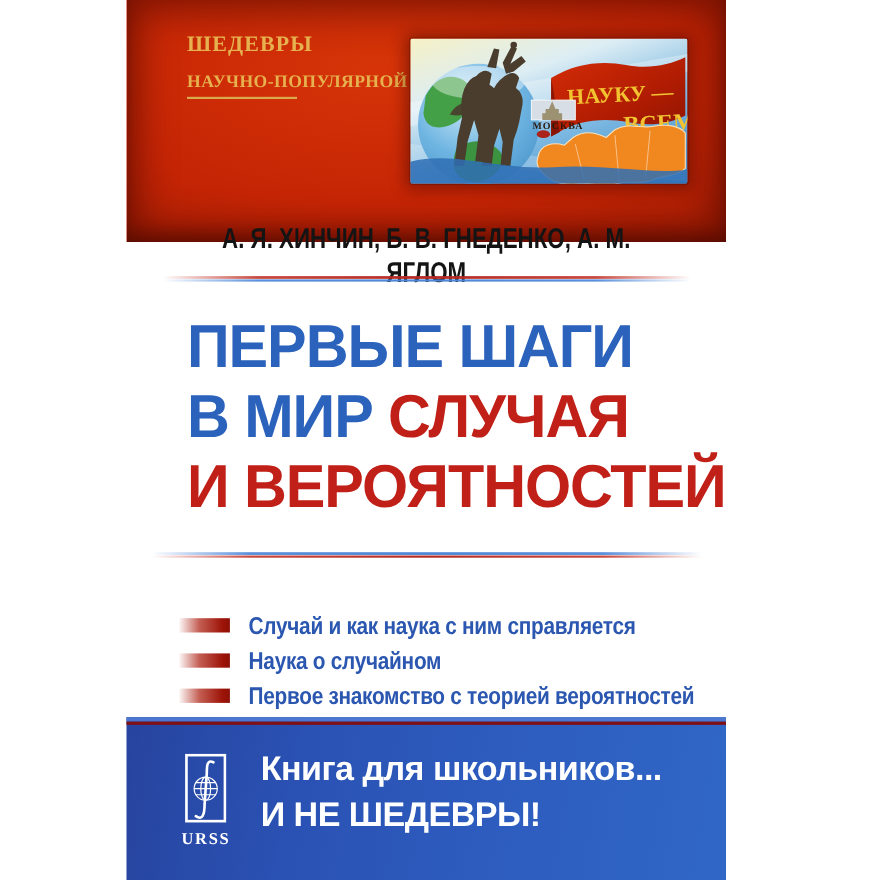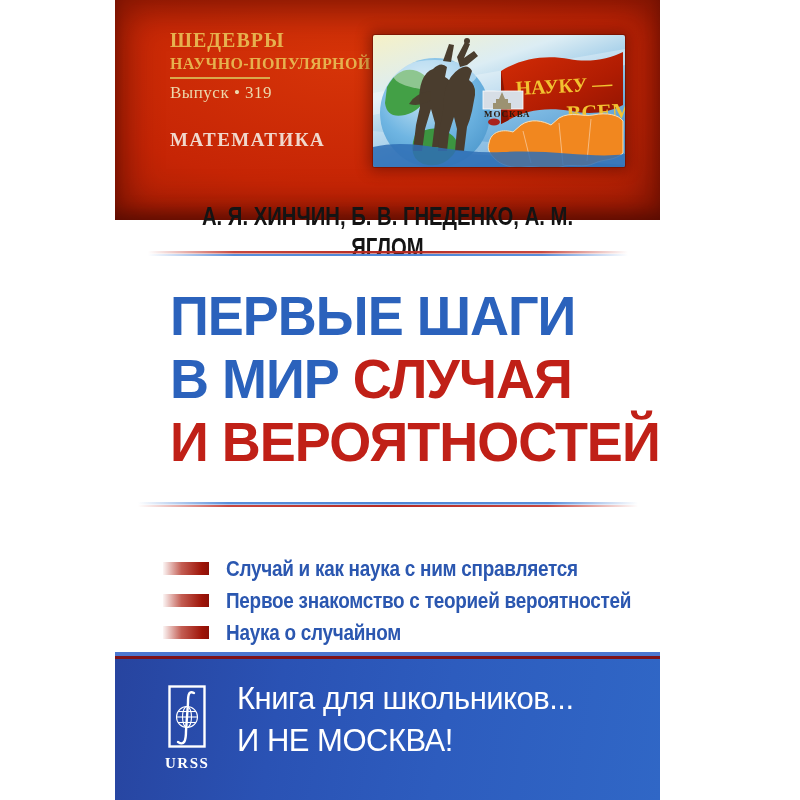--- a/index.html
+++ b/index.html
@@ -7,21 +7,21 @@
        font-family:"Liberation Sans",sans-serif;-webkit-font-smoothing:antialiased;}
   .stage{position:absolute;inset:0;background:#ffffff;overflow:hidden;}
   .cover{position:absolute;left:115px;top:0;width:545px;height:800px;background:#ffffff;}
 
   
   .header{position:absolute;left:0;top:0;width:100%;height:220px;
     background:radial-gradient(130% 150% at 42% 28%, #d63408 0%, #c62505 38%, #a81e04 62%, #801302 84%, #5e0b02 100%);
     box-shadow:inset 0 0 34px 10px rgba(70,8,0,.55), inset 0 -10px 16px -4px rgba(70,8,0,.6);}
   .series{position:absolute;left:55px;top:30px;color:#e6b14e;font-family:"Liberation Serif",serif;}
   .series .s1{font-size:20px;font-weight:bold;letter-spacing:1px;line-height:20px;}
-  .series .s2{font-size:16px;font-weight:bold;letter-spacing:.4px;line-height:17px;margin-top:5px;}
+  .series .s2{font-size:16px;font-weight:bold;letter-spacing:.4px;line-height:17px;margin-top:16px;}
   .series .rule{width:100px;height:2px;background:#d9a94c;margin:5px 0 4px 0;}
   .series .issue{font-size:17px;color:#ecd8ac;letter-spacing:.5px;}
   .series .subject{font-size:19px;font-weight:bold;color:#f0d8cc;letter-spacing:1.5px;margin-top:26px;}
 
   .collage{position:absolute;left:258px;top:35px;width:252px;height:132px;border-radius:2px;
     box-shadow:0 0 0 1px rgba(90,12,0,.45), 0 0 14px 4px rgba(60,6,0,.45);}
 
   
   .authors{position:absolute;left:0;top:201px;width:100%;text-align:center;color:#141414;
     font-size:26px;font-weight:bold;letter-spacing:0;transform:scaleX(.78);}
@@ -52,36 +52,34 @@
 
   
   .footer{position:absolute;left:0;top:652px;width:100%;height:148px;
     background:linear-gradient(100deg,#27449f 0%, #2a52b4 30%, #2d5cbe 60%, #3067c6 100%);}
   .footer .light-strip{position:absolute;left:0;top:0;width:100%;height:4px;background:#4c77d0;}
   .footer .red-line{position:absolute;left:0;top:4px;width:100%;height:3px;background:#7e1118;}
   .urss{position:absolute;left:50px;top:33px;width:44px;}
   .urss svg{display:block;margin:0 auto;}
   .urss-label{color:#ffffff;font-family:"Liberation Serif",serif;font-weight:bold;
     font-size:15px;letter-spacing:1.5px;margin-top:2px;}
-  .tagline{position:absolute;left:122px;top:26px;color:#ffffff;font-weight:normal;
+  .tagline{position:absolute;left:122px;top:26px;color:#ffffff;font-weight:bold;
     font-size:31px;line-height:42px;letter-spacing:-.5px;white-space:nowrap;}
 </style>
 </head>
 <body>
 
 <div class="stage">
   <div class="cover">
 
     <div class="header">
       <div class="series">
         <div class="s1">ШЕДЕВРЫ</div>
         <div class="s2">НАУЧНО-ПОПУЛЯРНОЙ</div>
         <div class="rule"></div>
-        <div class="issue">Выпуск • 319</div>
-        <div class="subject">МАТЕМАТИКА</div>
       </div>
 
       <svg class="collage" viewBox="0 0 252 132" xmlns="http://www.w3.org/2000/svg">
         <defs>
           <linearGradient id="bgGrad" x1="0" y1="0" x2="0.65" y2="1">
             <stop offset="0" stop-color="#f6f1c6"></stop>
               <stop offset="0.35" stop-color="#dcedf4"></stop>
             <stop offset="0.7" stop-color="#7db9e2"></stop>
               <stop offset="1" stop-color="#4f95cf"></stop>
           </linearGradient>
@@ -159,25 +157,25 @@
 
     <div class="sep sep-b"></div>
 
     <ul class="bullets">
       <li>
         <span class="bullet-bar"></span>
         <span class="bullet-text">Случай и как наука с ним справляется</span>
       </li>
       <li>
         <span class="bullet-bar"></span>
-        <span class="bullet-text">Первое знакомство с теорией вероятностей</span>
+        <span class="bullet-text">Наука о случайном</span>
       </li>
       <li>
         <span class="bullet-bar"></span>
-        <span class="bullet-text">Наука о случайном</span>
+        <span class="bullet-text">Первое знакомство с теорией вероятностей</span>
       </li>
     </ul>
 
     <div class="footer">
       <div class="light-strip"></div>
       <div class="red-line"></div>
 
       <div class="urss">
         <svg width="38" height="68" viewBox="0 0 38 68" xmlns="http://www.w3.org/2000/svg">
           <rect x="1.5" y="1.5" width="35" height="60" fill="none" stroke="#ffffff" stroke-width="2.4"></rect>
@@ -188,18 +186,18 @@
             <line x1="10" y1="26.5" x2="28" y2="26.5"></line>
             <line x1="10" y1="37.5" x2="28" y2="37.5"></line>
           </g>
           <path d="M26,8 C20,5 20,12 20,18 L18,46 C18,56 16,61 10,57" stroke="#ffffff" stroke-width="2.4" fill="none" stroke-linecap="round"></path>
         </svg>
         <div class="urss-label">URSS</div>
       </div>
 
       <div class="tagline">
         <div>Книга для школьников...</div>
-        <div>И НЕ МОСКВА!</div>
+        <div>И НЕ ШЕДЕВРЫ!</div>
       </div>
     </div>
 
   </div>
 </div>
 
 </body></html>

